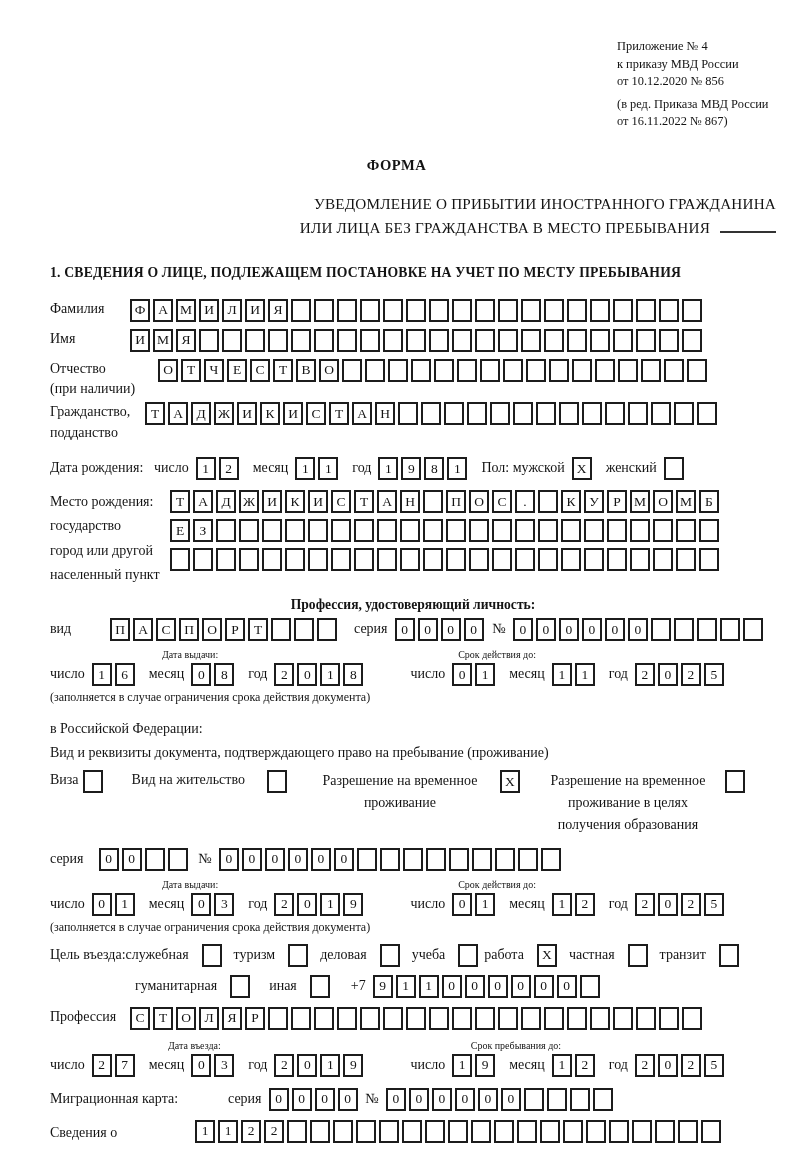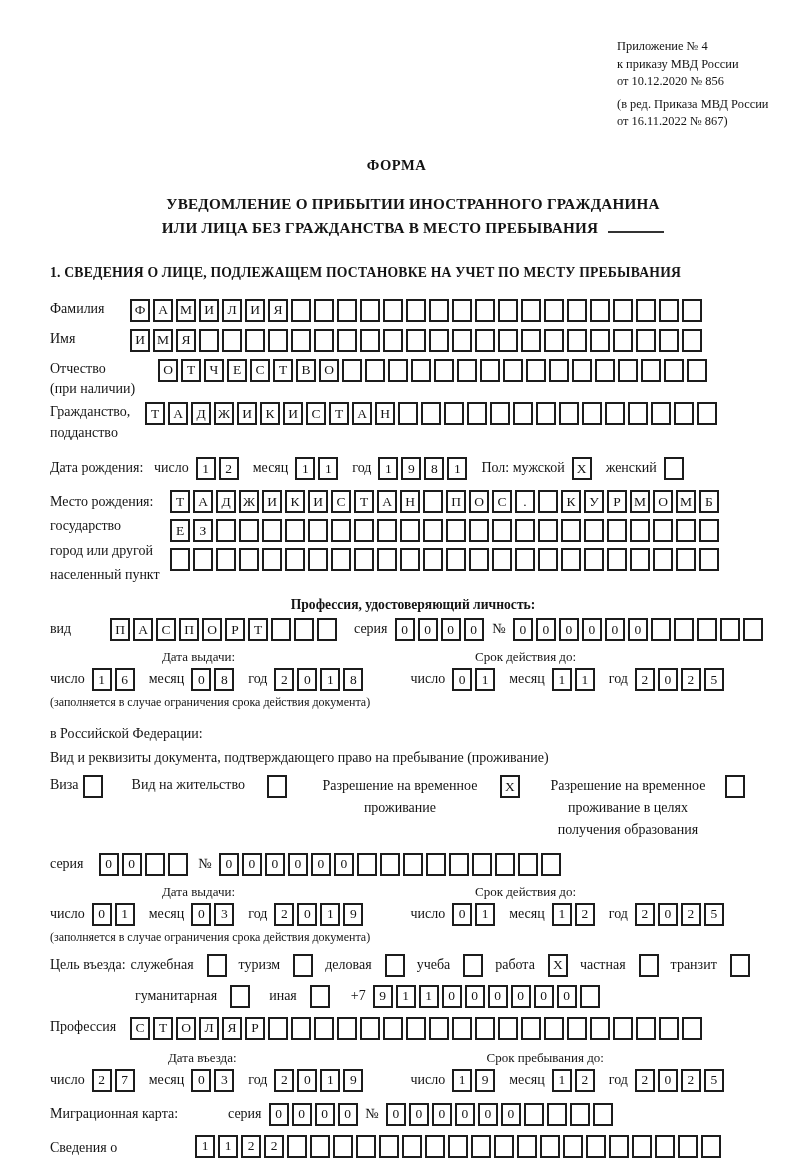--- a/index.html
+++ b/index.html
@@ -10,37 +10,37 @@
     background:#ffffff;
     color:#141414;
     font-family:"Liberation Serif","DejaVu Serif",serif;
     font-size:14px;
     padding:38px 24px 10px 50px;
     overflow:hidden;
   }
   .annex{margin-left:567px;font-size:12.4px;line-height:1.42;white-space:nowrap;}
   .annex .gap{margin-top:5px;}
   .forma{font-weight:bold;text-align:center;padding-right:33px;margin-top:26px;font-size:14.6px;letter-spacing:.5px;}
-  .title{font-weight:bold;text-align:center;font-size:15.2px;line-height:1.6;margin-top:18px;letter-spacing:.2px;}
+  .title{font-weight:normal;text-align:right;font-size:15.2px;line-height:1.6;margin-top:18px;letter-spacing:.2px;}
   .title-underline{display:inline-block;width:56px;border-bottom:2.5px solid #333;height:13px;margin-left:10px;}
   .section{font-weight:bold;font-size:13.7px;margin-top:24px;letter-spacing:.2px;white-space:nowrap;}
   .r{display:flex;align-items:flex-start;margin-top:7px;}
   .rc{display:flex;align-items:center;}
   .lbl{flex:0 0 auto;line-height:1.45;}
   .cells{display:flex;flex-wrap:nowrap;}
   .cell{
     flex:0 0 auto;box-sizing:border-box;
     width:20px;height:23px;margin-right:3px;
     border:2px solid #1c1c1c;background:#fff;
     display:inline-flex;align-items:center;justify-content:center;
     font-size:13.5px;line-height:1;
   }
   .mt14{margin-top:14px;} .mt18{margin-top:18px;}
   .doc-header{font-weight:bold;text-align:center;font-size:13.6px;margin-top:9px;}
-  .dates-head{display:flex;margin-top:8px;font-size:13px;}
+  .dates-head{display:flex;margin-top:8px;font-size:10px;}
   .daterow{display:flex;align-items:center;margin-top:3px;}
   .dl{margin-right:7px;}
   .dgap{margin-left:11px;text-align:center;}
   .note-right{text-align:left;font-size:12px;margin-top:4px;padding-right:2px;}
   .intro{margin-top:12px;line-height:1.7;}
   .chk-block{text-align:center;line-height:1.55;}
   .purpose .cell{margin-left:6px;}
   .stack .cells{margin-bottom:6px;}
 </style>
 </head>
@@ -479,29 +479,29 @@
         <span class="cell">2</span>
         <span class="cell">0</span>
         <span class="cell">2</span>
         <span class="cell">5</span>
       </span>
   </div>
   <div class="note-right">(заполняется в случае ограничения срока действия документа)</div>
 
   <div class="r rc purpose" style="margin-top:9px">
     <span class="lbl">Цель въезда:</span>
-    <span class="dl" style="margin-left:5px">служебная</span>
+    <span class="dl" style="">служебная</span>
     <span class="cell"></span>
     <span class="dl" style="margin-left:9px">туризм</span>
     <span class="cell"></span>
     <span class="dl" style="margin-left:9px">деловая</span>
     <span class="cell"></span>
     <span class="dl" style="margin-left:9px">учеба</span>
     <span class="cell"></span>
-    <span class="dl" style="margin-left:9px">работа</span>
+    <span class="dl" style="margin-left:3px">работа</span>
     <span class="cell">X</span>
     <span class="dl" style="margin-left:9px">частная</span>
     <span class="cell"></span>
     <span class="dl" style="margin-left:9px">транзит</span>
     <span class="cell"></span>
   </div>
 
   <div class="r rc" style="margin-top:8px">
     <span class="dl" style="margin-left:85px">гуманитарная</span>
     <span class="cell" style="margin-left:6px"></span>

